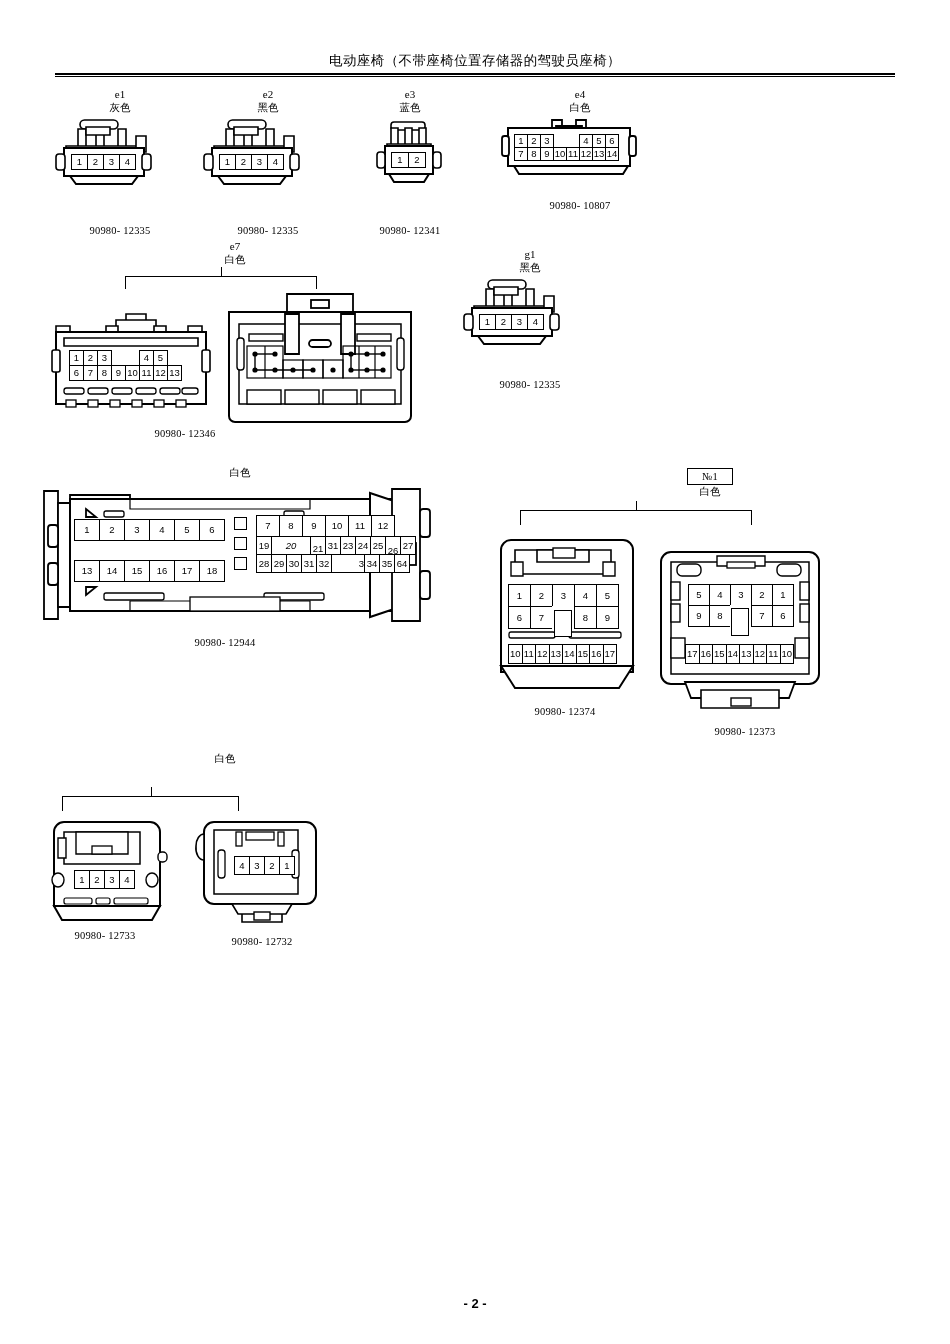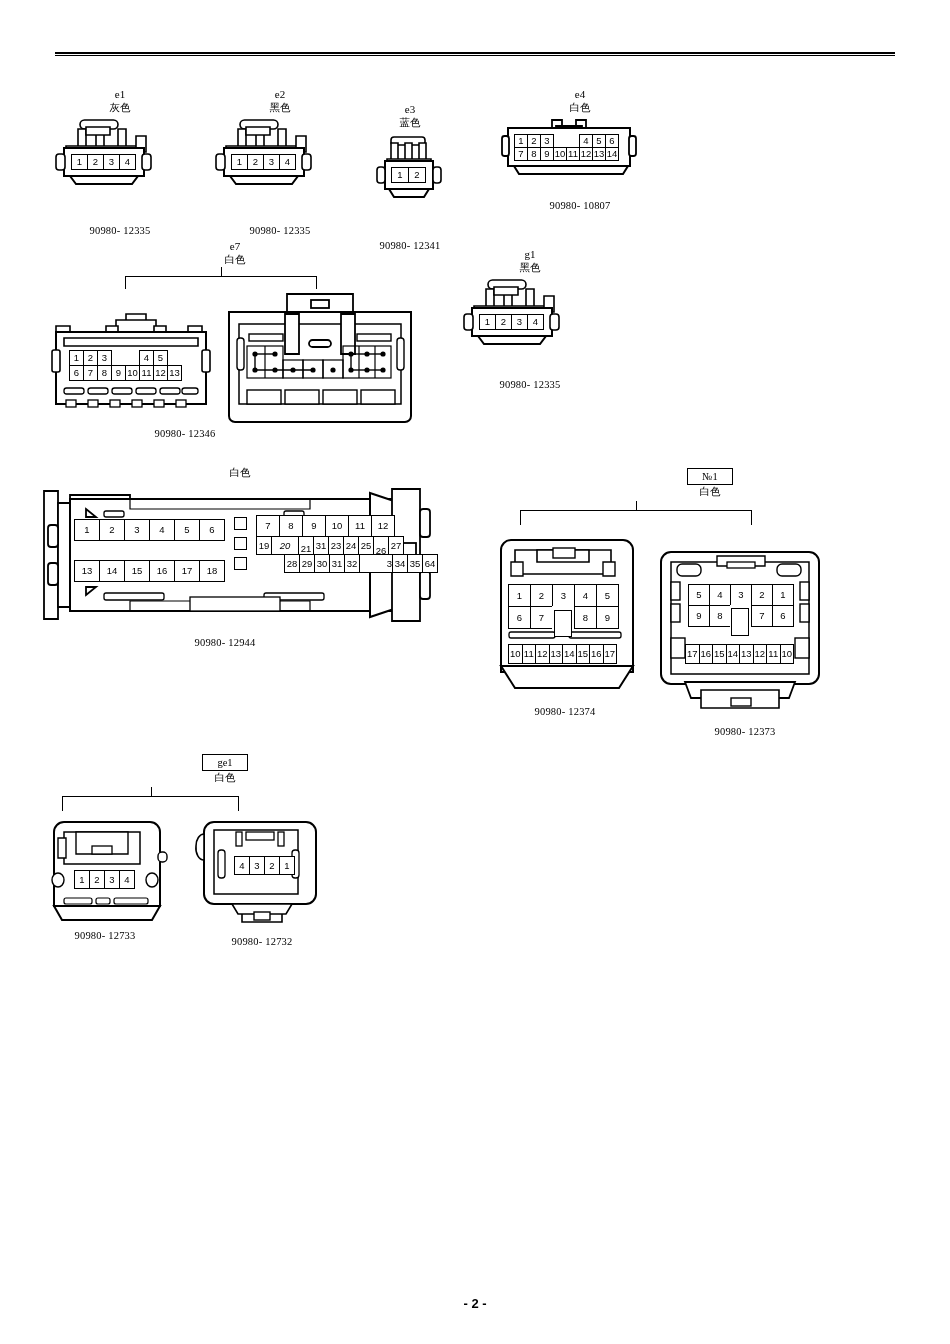--- a/index.html
+++ b/index.html
@@ -127,20 +127,21 @@
     line-height: 1;
   }
   .pin.blank { border-color: #000; }
   .pin.spacer { border: none; background: transparent; }
   svg { display: block; overflow: visible; }
 </style>
 </head>
 <body>
 
 <div class="page-header">
+  <div class="title">电动座椅（不带座椅位置存储器的驾驶员座椅）</div>
   <div class="rule-thick"></div>
   <div class="rule-thin"></div>
 </div>
 
 <div class="conn" style="left:40px; top:88px; width:160px;">
   <div class="conn-label">e1</div>
   <div class="conn-color">灰色</div>
   <div style="position:relative; height:75px;">
     <svg width="160" height="75" viewBox="0 0 160 75">
       <g fill="#fff" stroke="#000" stroke-width="1.6">
@@ -160,21 +161,21 @@
     <div class="pinrow" style="position:absolute; left:31px; top:40px;">
       <div class="pin" style="width:17px;height:16px;">1</div>
       <div class="pin" style="width:17px;height:16px;">2</div>
       <div class="pin" style="width:17px;height:16px;">3</div>
       <div class="pin" style="width:17px;height:16px;">4</div>
     </div>
   </div>
   <div class="partno" style="margin-top:36px;">90980- 12335</div>
 </div>
 
-<div class="conn" style="left:200px; top:88px; width:160px;">
+<div class="conn" style="left:188px; top:88px; width:160px;">
   <div class="conn-label">e2</div>
   <div class="conn-color">黑色</div>
   <div style="position:relative; height:75px;">
     <svg width="160" height="75" viewBox="0 0 160 75">
       <g fill="#fff" stroke="#000" stroke-width="1.6">
         <rect x="40" y="6" width="38" height="9" rx="4.5"></rect>
         <path d="M38 15 h8 v22 h-8 z"></path>
         <path d="M56 15 h8 v22 h-8 z"></path>
         <path d="M78 15 h8 v22 h-8 z"></path>
         <path d="M46 13 h24 v8 h-24 z"></path>
@@ -189,21 +190,21 @@
     <div class="pinrow" style="position:absolute; left:31px; top:40px;">
       <div class="pin" style="width:17px;height:16px;">1</div>
       <div class="pin" style="width:17px;height:16px;">2</div>
       <div class="pin" style="width:17px;height:16px;">3</div>
       <div class="pin" style="width:17px;height:16px;">4</div>
     </div>
   </div>
   <div class="partno" style="margin-top:36px;">90980- 12335</div>
 </div>
 
-<div class="conn" style="left:355px; top:103px; width:110px;">
+<div class="conn" style="left:355px; top:88px; width:110px;">
   <div class="conn-label">e3</div>
   <div class="conn-color">蓝色</div>
   <div style="position:relative; height:75px;">
     <svg width="110" height="75" viewBox="0 0 110 75">
       <g fill="#fff" stroke="#000" stroke-width="1.6">
         <rect x="36" y="8" width="34" height="8" rx="3"></rect>
         <path d="M36 14 h7 v20 h-7 z"></path>
         <path d="M50 14 h7 v20 h-7 z"></path>
         <path d="M64 14 h7 v20 h-7 z"></path>
         <path d="M32 30 h44 v6 h-44 z"></path>
@@ -461,31 +462,31 @@
     <div class="pinrow" style="position:absolute; left:216px; top:30px;">
       <div class="pin" style="width:24px;height:22px;">7</div>
       <div class="pin" style="width:24px;height:22px;">8</div>
       <div class="pin" style="width:24px;height:22px;">9</div>
       <div class="pin" style="width:24px;height:22px;">10</div>
       <div class="pin" style="width:24px;height:22px;">11</div>
       <div class="pin" style="width:24px;height:22px;">12</div>
     </div>
     <div class="pinrow" style="position:absolute; left:216px; top:51px;">
       <div class="pin" style="width:16px;height:19px;">19</div>
-      <div class="pin" style="width:28px;height:19px;font-style:italic;">20</div>
+      <div class="pin" style="width:40px;height:19px;font-style:italic;">20</div>
       <div class="pin" style="width:16px;height:25px;">21</div>
       <div class="pin" style="width:16px;height:19px;">31</div>
       <div class="pin" style="width:16px;height:19px;">23</div>
       <div class="pin" style="width:16px;height:19px;">24</div>
       <div class="pin" style="width:16px;height:19px;">25</div>
       <div class="pin" style="width:16px;height:30px;">26</div>
       <div class="pin" style="width:16px;height:19px;">27</div>
     </div>
     <div class="pinrow" style="position:absolute; left:216px; top:69px;">
-      <div class="pin" style="width:16px;height:19px;margin-left:28px;">28</div>
+      <div class="pin" style="width:16px;height:19px;">28</div>
       <div class="pin" style="width:16px;height:19px;">29</div>
       <div class="pin" style="width:16px;height:19px;">30</div>
       <div class="pin" style="width:16px;height:19px;">31</div>
       <div class="pin" style="width:16px;height:19px;">32</div>
       <div class="pin" style="width:16px;height:19px;padding-left:32px;">33</div>
       <div class="pin" style="width:16px;height:19px;">34</div>
       <div class="pin" style="width:16px;height:19px;">35</div>
       <div class="pin" style="width:16px;height:19px;">64</div>
     </div>
   </div>
@@ -590,23 +591,20 @@
       <div class="pin" style="width:14.5px;height:20px;">13</div>
       <div class="pin" style="width:14.5px;height:20px;">12</div>
       <div class="pin" style="width:14.5px;height:20px;">11</div>
       <div class="pin" style="width:14.5px;height:20px;">10</div>
     </div>
     <div class="partno" style="position:absolute; left:10px; top:180px; width:160px;">90980- 12373</div>
   </div>
 </div>
 
 <div class="conn" style="left:40px; top:752px; width:330px;">
-  <div class="badge-wrap" style="margin-left:40px;">
-    <span class="badge-rect">ge1</span>
-  </div>
   <div class="conn-color" style="margin-left:40px;">白色</div>
   <div class="bracket" style="left:22px; top:44px; width:175px; height:14px;">
     <div class="stem"></div>
   </div>
 
   <div style="position:absolute; left:10px; top:66px;">
     <svg width="120" height="105" viewBox="0 0 120 105">
       <g fill="#fff" stroke="#000" stroke-width="2">
         <path d="M4 14 a10 10 0 0 1 10 -10 h86 a10 10 0 0 1 10 10 v74 h-106 z"></path>
         <path d="M14 14 h76 v32 h-76 z" stroke-width="1.5"></path>

